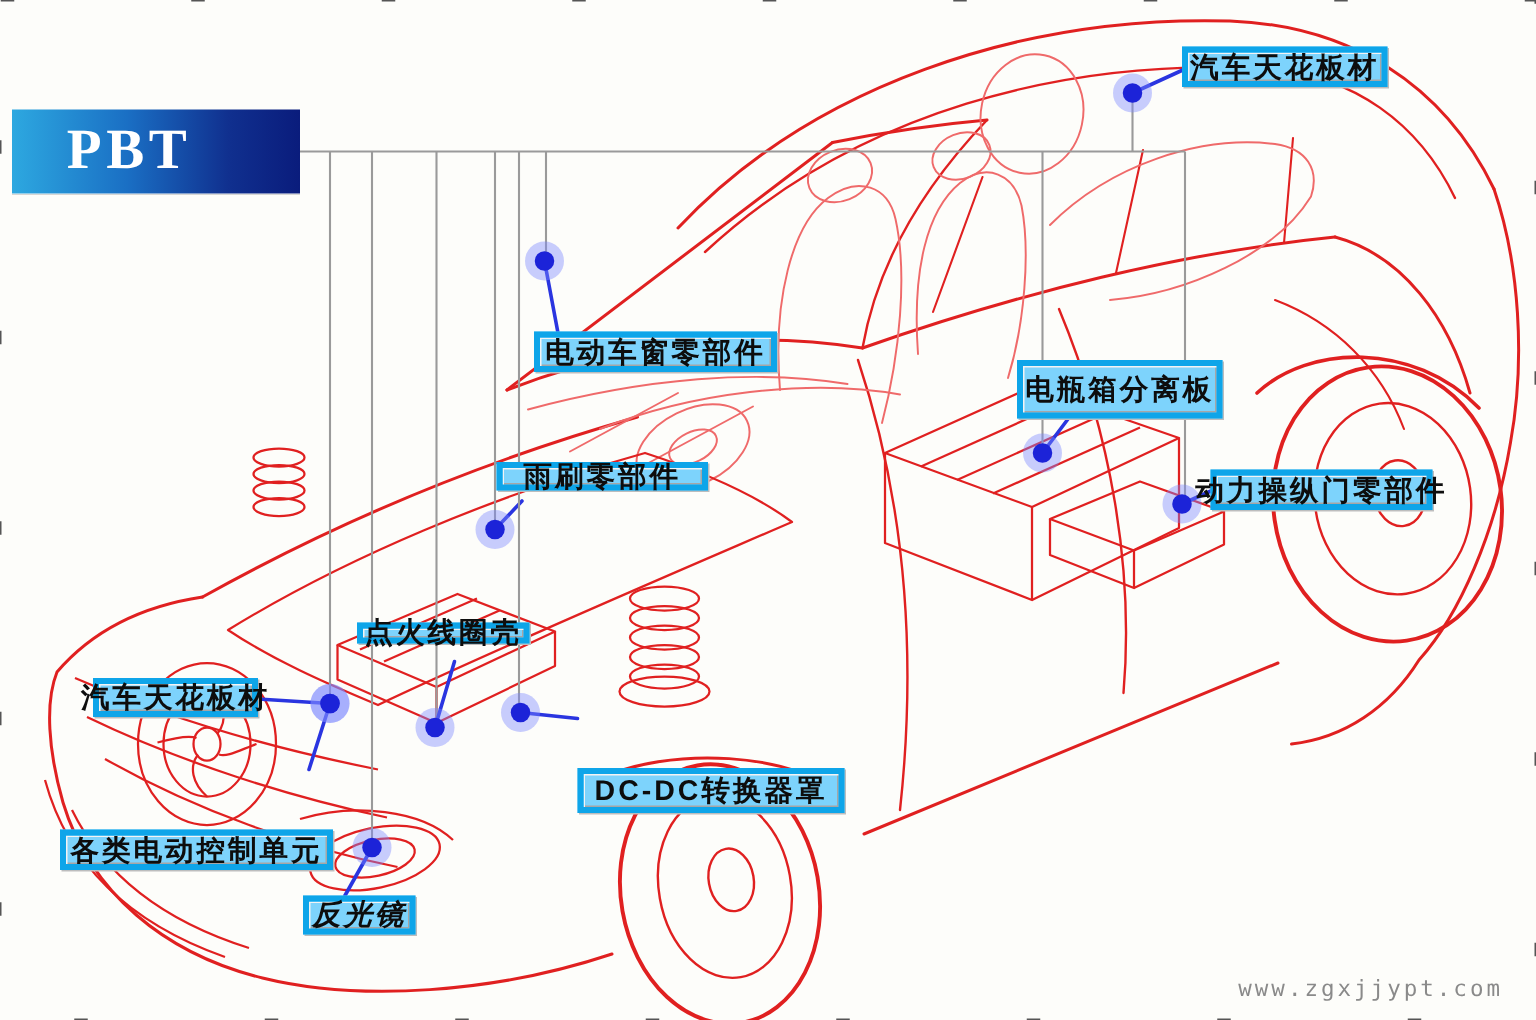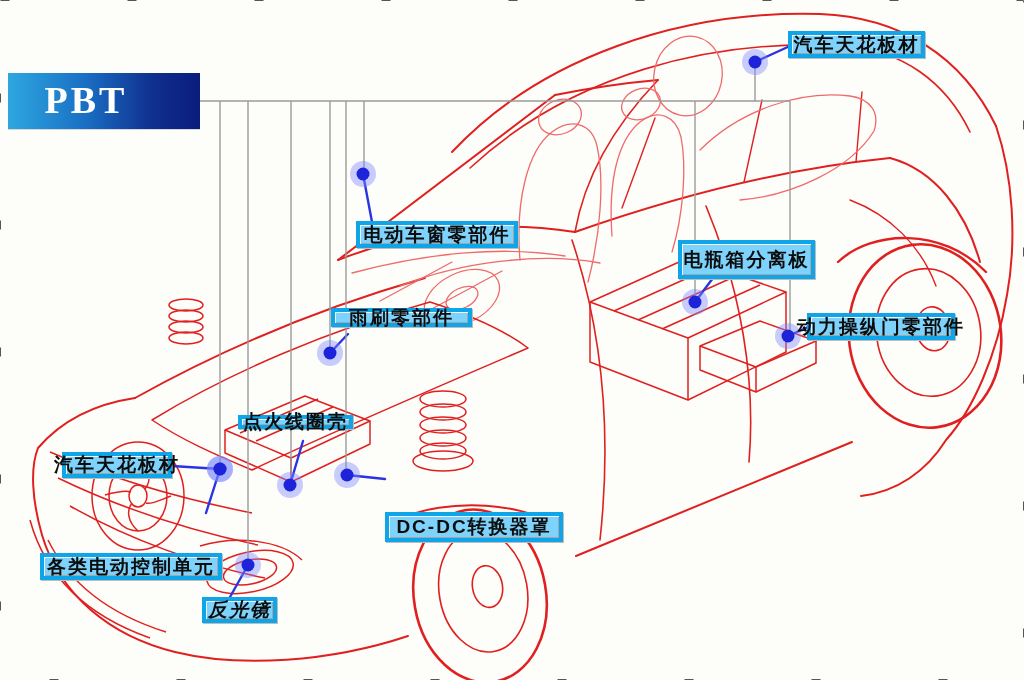--- a/index.html
+++ b/index.html
@@ -193,13 +193,14 @@
       <div class="callout" style="left: 62px; top: 452px; width: 110px; height: 26px;">汽车天花板材</div>
       <div class="callout" style="left: 385px; top: 465px; width: 178px; height: 30px; margin-top: 47px;">DC-DC转换器罩</div>
       <div class="callout" style="left: 40px; top: 513px; width: 182px; height: 27px; margin-top: 40px;">各类电动控制单元</div>
       <div class="callout" style="left: 202px; top: 597px; width: 75px; height: 26px; font-style: italic;">反光镜</div>
     </div>
 
   <div class="logo">
     <span>PBT</span>
   </div>
 
+  <div class="watermark">www.zgxjjypt.com</div>
 </div>
 
 </body></html>

